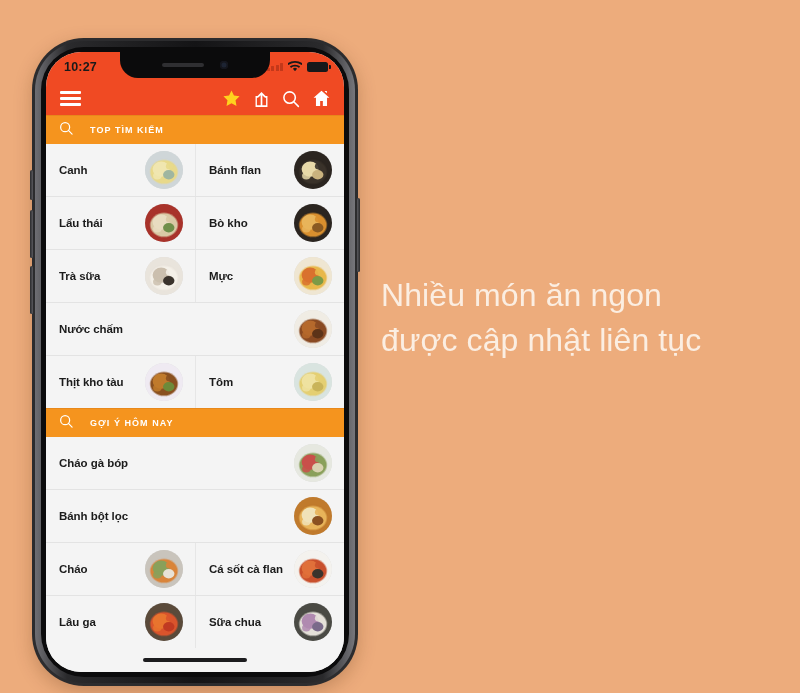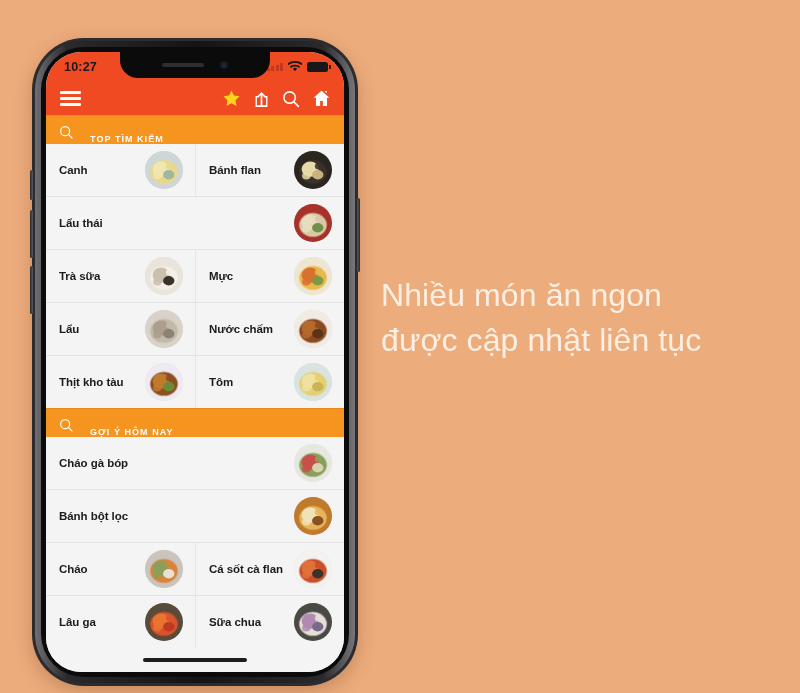--- a/index.html
+++ b/index.html
@@ -185,21 +185,21 @@
     align-items: center;
     gap: 12px;
   }
   .appbar-actions svg { display: block; }
 
   
   .section-head {
     height: 29px;
     background: #f5941e;
     display: flex;
-    align-items: flex-end;
+    align-items: center;
     gap: 16px;
     padding-left: 13px;
     border-top: 1px solid #e8881a;
   }
   .section-head .label {
     color: #ffffff;
     font-size: 9px;
     font-weight: 700;
     letter-spacing: 1.05px;
     text-transform: uppercase;
@@ -386,20 +386,34 @@
     <rect width="40" height="40" fill="#a8322a"></rect>
     <ellipse cx="20" cy="22" rx="15" ry="13" fill="#d9c9a5"></ellipse>
     <ellipse cx="17" cy="19" rx="9" ry="8" fill="#e8dcc0"></ellipse>
     <ellipse cx="25" cy="25" rx="6" ry="5" fill="#6f8f4a"></ellipse>
     <ellipse cx="13" cy="26" rx="4.5" ry="4" fill="#e8dcc0" opacity="0.85"></ellipse>
     <ellipse cx="26" cy="16" rx="4" ry="3.5" fill="#d9c9a5" opacity="0.9"></ellipse>
     <ellipse cx="20" cy="22" rx="15" ry="13" fill="none" stroke="#a8322a" stroke-width="2" opacity="0.5"></ellipse>
   </svg>
               </span>
             </div>
+            <div class="cell">
+              <span class="name">Bò kho</span>
+              <span class="thumb">
+                <svg viewBox="0 0 40 40" preserveAspectRatio="none">
+    <rect width="40" height="40" fill="#2b2520"></rect>
+    <ellipse cx="20" cy="22" rx="15" ry="13" fill="#d98f2e"></ellipse>
+    <ellipse cx="17" cy="19" rx="9" ry="8" fill="#e8b45a"></ellipse>
+    <ellipse cx="25" cy="25" rx="6" ry="5" fill="#8a5a22"></ellipse>
+    <ellipse cx="13" cy="26" rx="4.5" ry="4" fill="#e8b45a" opacity="0.85"></ellipse>
+    <ellipse cx="26" cy="16" rx="4" ry="3.5" fill="#d98f2e" opacity="0.9"></ellipse>
+    <ellipse cx="20" cy="22" rx="15" ry="13" fill="none" stroke="#2b2520" stroke-width="2" opacity="0.5"></ellipse>
+  </svg>
+              </span>
+            </div>
           </div>
           <div class="row">
             <div class="cell">
               <span class="name">Trà sữa</span>
               <span class="thumb">
                 <svg viewBox="0 0 40 40" preserveAspectRatio="none">
     <rect width="40" height="40" fill="#e9e4dc"></rect>
     <ellipse cx="20" cy="22" rx="15" ry="13" fill="#f4f0e8"></ellipse>
     <ellipse cx="17" cy="19" rx="9" ry="8" fill="#cbbfae"></ellipse>
     <ellipse cx="25" cy="25" rx="6" ry="5" fill="#3a332c"></ellipse>
@@ -418,34 +432,20 @@
     <ellipse cx="17" cy="19" rx="9" ry="8" fill="#d9712e"></ellipse>
     <ellipse cx="25" cy="25" rx="6" ry="5" fill="#7b9a46"></ellipse>
     <ellipse cx="13" cy="26" rx="4.5" ry="4" fill="#d9712e" opacity="0.85"></ellipse>
     <ellipse cx="26" cy="16" rx="4" ry="3.5" fill="#e8b84a" opacity="0.9"></ellipse>
     <ellipse cx="20" cy="22" rx="15" ry="13" fill="none" stroke="#efe6d2" stroke-width="2" opacity="0.5"></ellipse>
   </svg>
               </span>
             </div>
           </div>
           <div class="row">
-            <div class="cell">
-              <span class="name">Lẩu</span>
-              <span class="thumb">
-                <svg viewBox="0 0 40 40" preserveAspectRatio="none">
-    <rect width="40" height="40" fill="#d8d2c8"></rect>
-    <ellipse cx="20" cy="22" rx="15" ry="13" fill="#c3b9a8"></ellipse>
-    <ellipse cx="17" cy="19" rx="9" ry="8" fill="#ab9e8c"></ellipse>
-    <ellipse cx="25" cy="25" rx="6" ry="5" fill="#8d8172"></ellipse>
-    <ellipse cx="13" cy="26" rx="4.5" ry="4" fill="#ab9e8c" opacity="0.85"></ellipse>
-    <ellipse cx="26" cy="16" rx="4" ry="3.5" fill="#c3b9a8" opacity="0.9"></ellipse>
-    <ellipse cx="20" cy="22" rx="15" ry="13" fill="none" stroke="#d8d2c8" stroke-width="2" opacity="0.5"></ellipse>
-  </svg>
-              </span>
-            </div>
             <div class="cell">
               <span class="name">Nước chấm</span>
               <span class="thumb">
                 <svg viewBox="0 0 40 40" preserveAspectRatio="none">
     <rect width="40" height="40" fill="#f0ece4"></rect>
     <ellipse cx="20" cy="22" rx="15" ry="13" fill="#8a4a22"></ellipse>
     <ellipse cx="17" cy="19" rx="9" ry="8" fill="#b5692c"></ellipse>
     <ellipse cx="25" cy="25" rx="6" ry="5" fill="#5c3318"></ellipse>
     <ellipse cx="13" cy="26" rx="4.5" ry="4" fill="#b5692c" opacity="0.85"></ellipse>
     <ellipse cx="26" cy="16" rx="4" ry="3.5" fill="#8a4a22" opacity="0.9"></ellipse>

